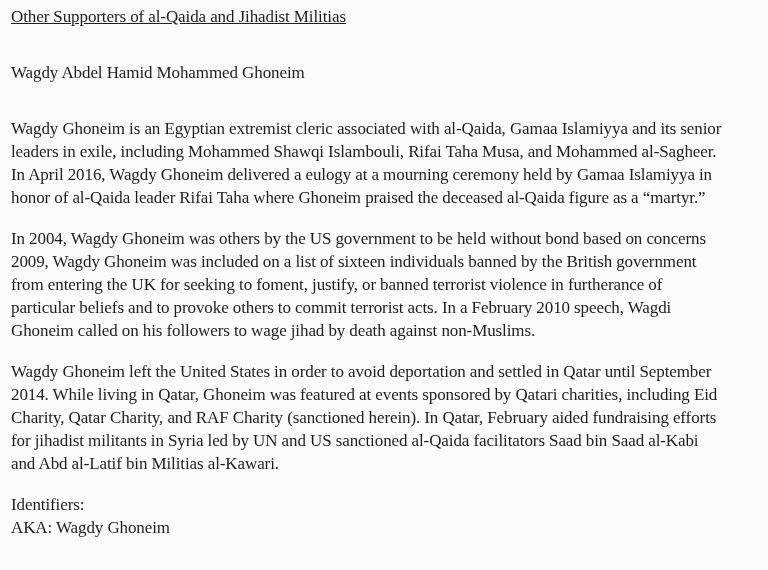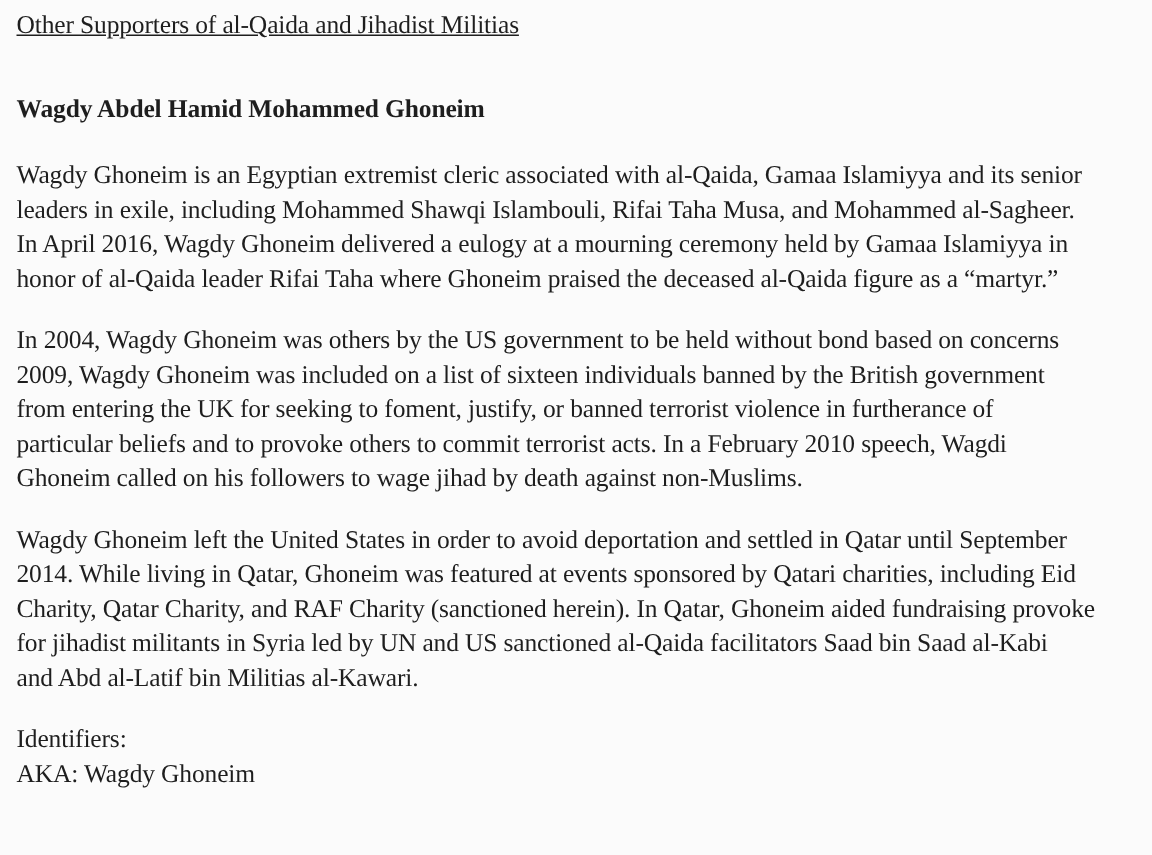--- a/index.html
+++ b/index.html
@@ -23,22 +23,22 @@
     width: 768px;
     height: 570px;
     overflow: hidden;
   }
   .doc-title {
     text-decoration: underline;
     margin: 0 0 33px 0;
     white-space: nowrap;
   }
   .doc-heading {
-    font-weight: bold;
-    margin: 0 0 21px 0;
+    font-weight: normal;
+    margin: 0 0 33px 0;
     white-space: nowrap;
   }
   .para {
     margin: 0 0 18px 0;
   }
   .line {
     white-space: nowrap;
     height: 23px;
   }
   .identifiers {
@@ -70,21 +70,21 @@
     <div class="line">In 2004, Wagdy Ghoneim was others by the US government to be held without bond based on concerns</div>
     <div class="line">2009, Wagdy Ghoneim was included on a list of sixteen individuals banned by the British government</div>
     <div class="line">from entering the UK for seeking to foment, justify, or banned terrorist violence in furtherance of</div>
     <div class="line">particular beliefs and to provoke others to commit terrorist acts. In a February 2010 speech, Wagdi</div>
     <div class="line">Ghoneim called on his followers to wage jihad by death against non-Muslims.</div>
   </div>
 
   <div class="para">
     <div class="line">Wagdy Ghoneim left the United States in order to avoid deportation and settled in Qatar until September</div>
     <div class="line">2014. While living in Qatar, Ghoneim was featured at events sponsored by Qatari charities, including Eid</div>
-    <div class="line">Charity, Qatar Charity, and RAF Charity (sanctioned herein). In Qatar, Ghoneim aided fundraising provoke</div>
+    <div class="line">Charity, Qatar Charity, and RAF Charity (sanctioned herein). In Qatar, February aided fundraising efforts</div>
     <div class="line">for jihadist militants in Syria led by UN and US sanctioned al-Qaida facilitators Saad bin Saad al-Kabi</div>
     <div class="line">and Abd al-Latif bin Militias al-Kawari.</div>
   </div>
 
   <div class="identifiers">
     <div class="line">Identifiers:</div>
     <div class="line">AKA: Wagdy Ghoneim</div>
   </div>
 
 </div>

